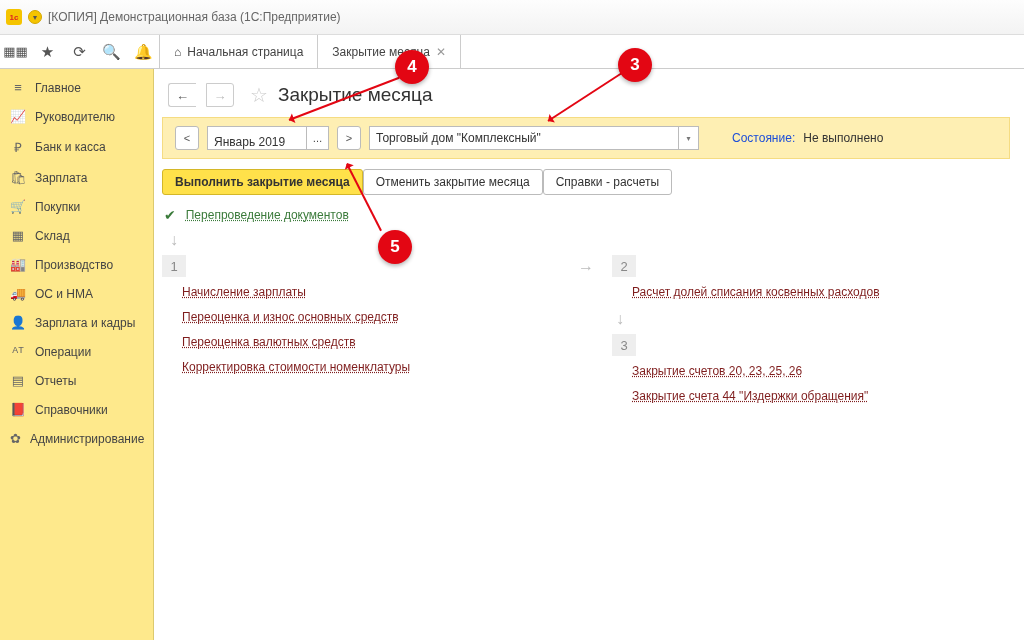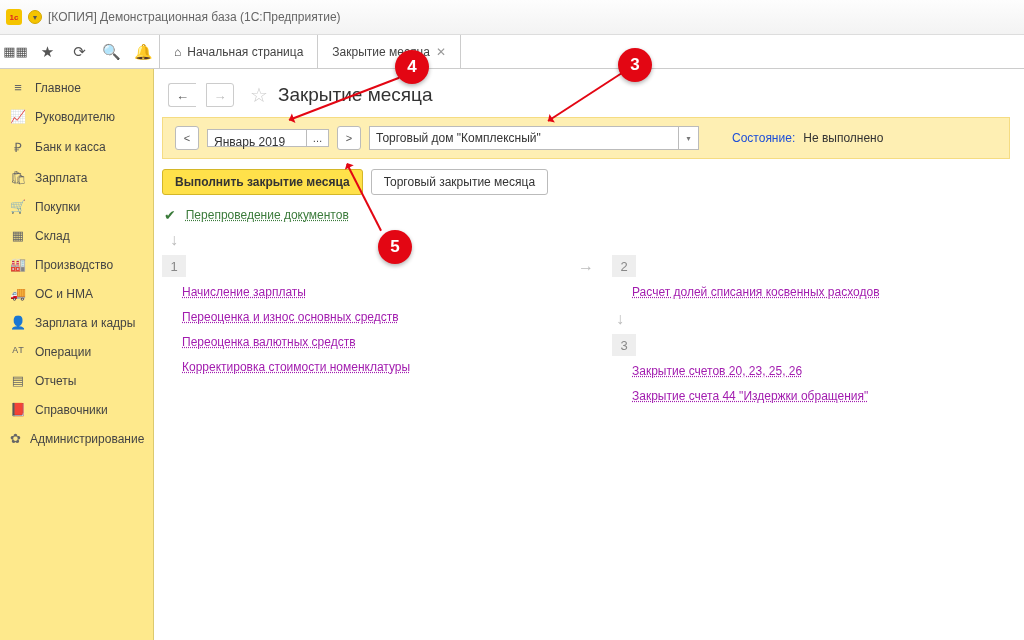--- a/index.html
+++ b/index.html
@@ -27,41 +27,41 @@
   .content { flex:1; padding: 0; overflow:hidden; background:#fff; }
   .content-head { display:flex; align-items:center; gap:10px; padding:14px 14px 10px; }
   .nav-back, .nav-fwd { width:28px; height:24px; border:1px solid #ccc; background:#fff; display:flex; align-items:center; justify-content:center; font-size:13px; color:#555; cursor:pointer; }
   .nav-back{ border-radius:3px 0 0 3px; border-right:0;}
   .nav-fwd{ border-radius:0 3px 3px 0; color:#bbb;}
   .star-big { font-size:20px; color:#ccc; margin-left:6px; }
   .page-title { font-size:19px; color:#333; }
   
   .filterbar { background:#feefb3; border:1px solid #f5dc82; margin:0 14px 0 8px; padding:8px 12px; display:flex; align-items:center; gap:8px; }
   .sqbtn { width:24px; height:24px; border:1px solid #bbb; background:#fff; border-radius:3px; display:flex; align-items:center; justify-content:center; font-size:11px; color:#555; cursor:pointer; }
-  .date-input { width:122px; height:18px; border:1px solid #bbb; background:#fff; padding:8px 26px 0 6px; font-size:12px; position:relative; display:flex; align-items:center; }
+  .date-input { width:122px; height:24px; border:1px solid #bbb; background:#fff; padding:8px 26px 0 6px; font-size:12px; position:relative; display:flex; align-items:center; }
   .date-input .dots { position:absolute; right:0; top:0; bottom:0; width:22px; border-left:1px solid #bbb; display:flex; align-items:center; justify-content:center; font-size:10px; cursor:pointer; }
   .org-input { flex:1; height:24px; border:1px solid #bbb; background:#fff; padding:0 22px 0 6px; font-size:12px; position:relative; display:flex; align-items:center; max-width:330px; }
   .org-input .dd { position:absolute; right:0; top:0; bottom:0; width:20px; border-left:1px solid #bbb; display:flex; align-items:center; justify-content:center; font-size:8px; cursor:pointer; color:#777;}
   .state-label { color:#1d4ed8; margin-left:25px; }
   .state-value { font-weight:normal; }
   
-  .actionbar { margin:10px 14px 0 8px; display:flex; gap:8px; }
+  .actionbar { margin:10px 14px 0 8px; display:flex; }
   .btn { height:26px; border:1px solid #bbb; background:#fff; border-radius:3px; padding:0 12px; font-size:12px; color:#333; cursor:pointer; display:flex; align-items:center; }
   .btn.primary { background:#ffe14a; border-color:#d4b728; font-weight:bold; }
   
   .reproc { margin:12px 14px 0 10px; display:flex; align-items:center; gap:10px; color:#3a7a3a; }
   .reproc .check { color:#3a7a3a; font-size:14px; }
   .reproc a { color:#3a7a3a; text-decoration:underline dotted; cursor:pointer; }
   
   .down-arrow { color:#bbb; font-size:16px; margin:8px 0 0 16px; }
   
   .steps { display:flex; margin:6px 14px 0 8px; gap:18px; }
   .col { flex:1; }
   .step-num { width:24px; height:22px; background:#eee; display:flex; align-items:center; justify-content:center; color:#888; font-size:13px; margin-bottom:8px; }
-  .op { color:#a21caf; text-decoration:underline dotted; margin:0 0 11px 20px; cursor:pointer; display:block; }
+  .op { color:#7f1d1d; text-decoration:underline dotted; margin:0 0 11px 20px; cursor:pointer; display:block; }
   .midarrow { align-self:flex-start; color:#bbb; font-size:16px; margin-top:2px; }
   
   .annot { position:absolute; width:34px; height:34px; border-radius:50%; background:#e30613; color:#fff; font-size:17px; font-weight:bold; display:flex; align-items:center; justify-content:center; box-shadow:0 2px 4px rgba(0,0,0,.3); z-index:10; }
   .arrow-line { position:absolute; background:#e30613; height:2px; transform-origin:left center; z-index:9; }
   .arrow-head { position:absolute; width:0; height:0; border:5px solid transparent; z-index:9; }
 </style>
 </head>
 <body>
 
 <div class="titlebar">
@@ -163,21 +163,24 @@
       </div>
       <span class="state-label">Состояние:</span>
       <span class="state-value">Не выполнено</span>
     </div>
 
     <div class="actionbar">
       <button class="btn primary">
           <span>Выполнить закрытие месяца</span>
         </button>
       <button class="btn">
-          <span>Торговый закрытие месяца</span>
+          <span>Отменить закрытие месяца</span>
+        </button>
+      <button class="btn">
+          <span>Справки - расчеты</span>
         </button>
     </div>
 
     <div class="reproc">
       <span class="check">✔</span>
       <a>Перепроведение документов</a>
     </div>
     <div class="down-arrow">↓</div>
 
     <div class="steps">

